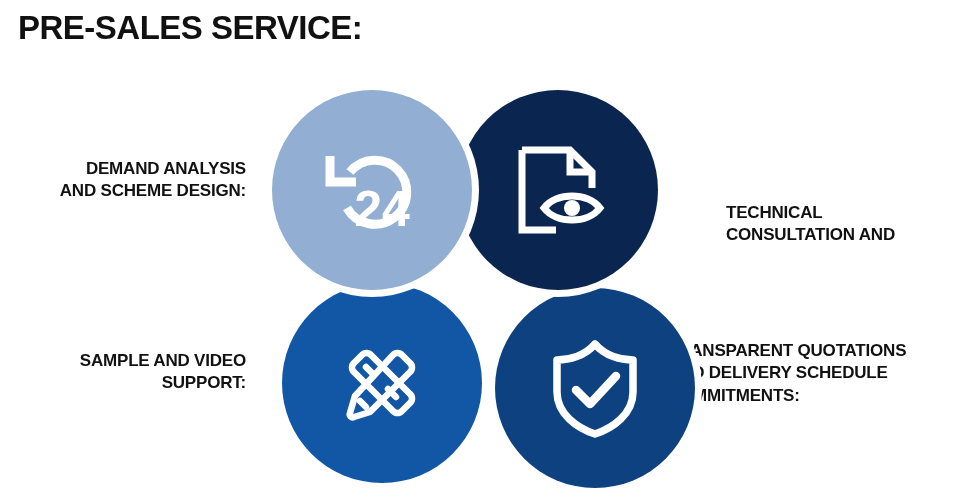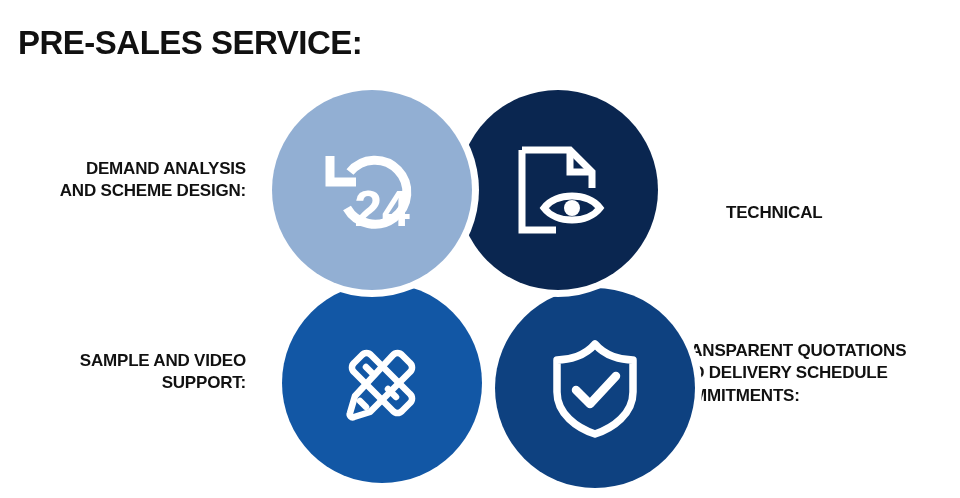--- a/index.html
+++ b/index.html
@@ -17,21 +17,21 @@
     position: relative;
     width: 960px;
     height: 498px;
     background: #ffffff;
   }
 
   
   .page-title {
     position: absolute;
     left: 18px;
-    top: 25px;
+    top: 10px;
     font-size: 33px;
     font-weight: bold;
     letter-spacing: -0.5px;
     color: #111111;
     line-height: 1.1;
     white-space: nowrap;
   }
 
   
   .cluster {
@@ -185,20 +185,21 @@
 
   </div>
 
   <div class="label label-left label-demand">
     <div>DEMAND ANALYSIS</div>
     <div>AND SCHEME DESIGN:</div>
   </div>
 
   <div class="label label-right label-technical">
     <div>TECHNICAL</div>
+    <div>CONSULTATION AND</div>
   </div>
 
   <div class="label label-left label-sample">
     <div>SAMPLE AND VIDEO</div>
     <div>SUPPORT:</div>
   </div>
 
   <div class="label label-right label-transparent">
     <div>TRANSPARENT QUOTATIONS</div>
     <div>AND DELIVERY SCHEDULE</div>

